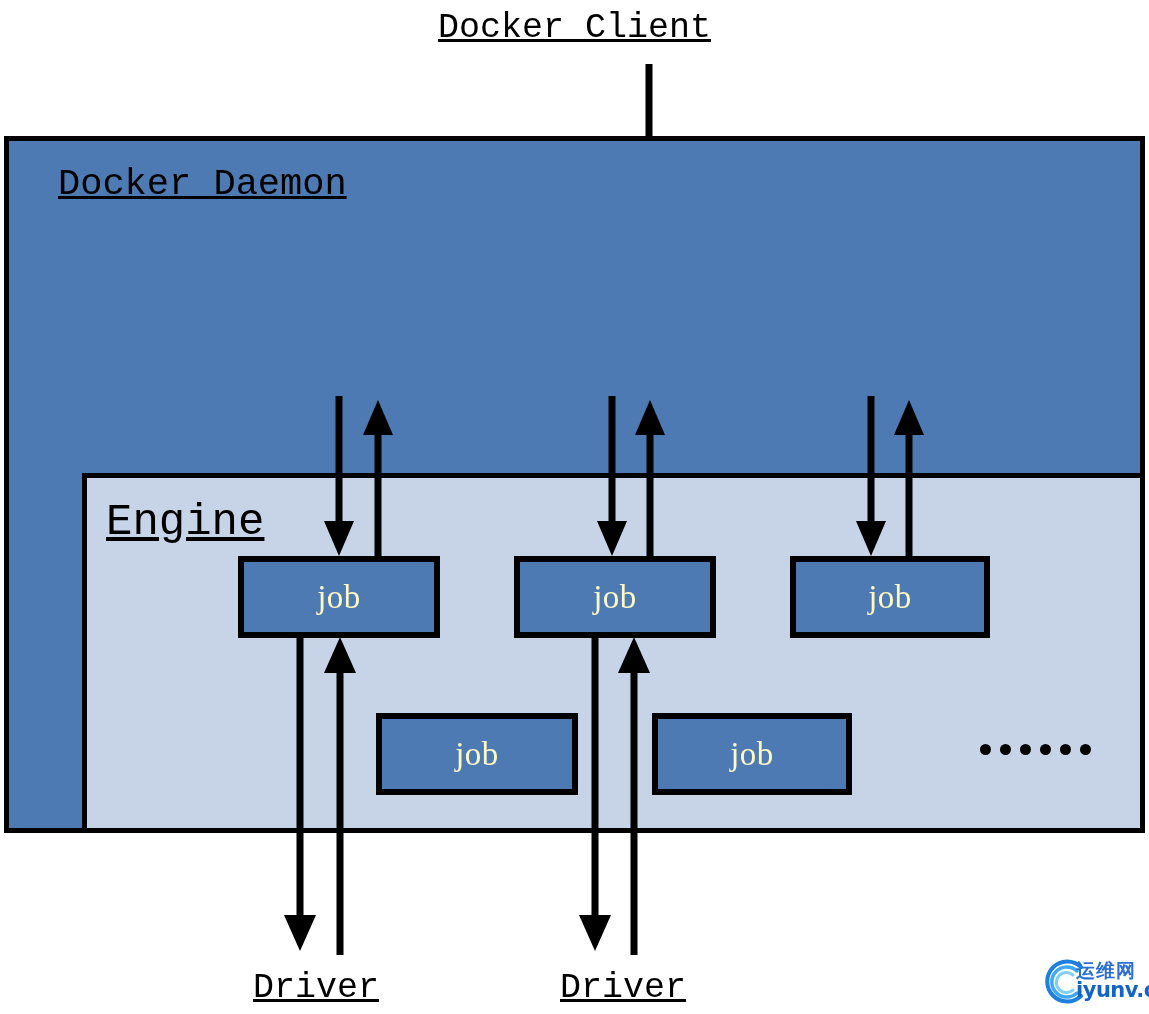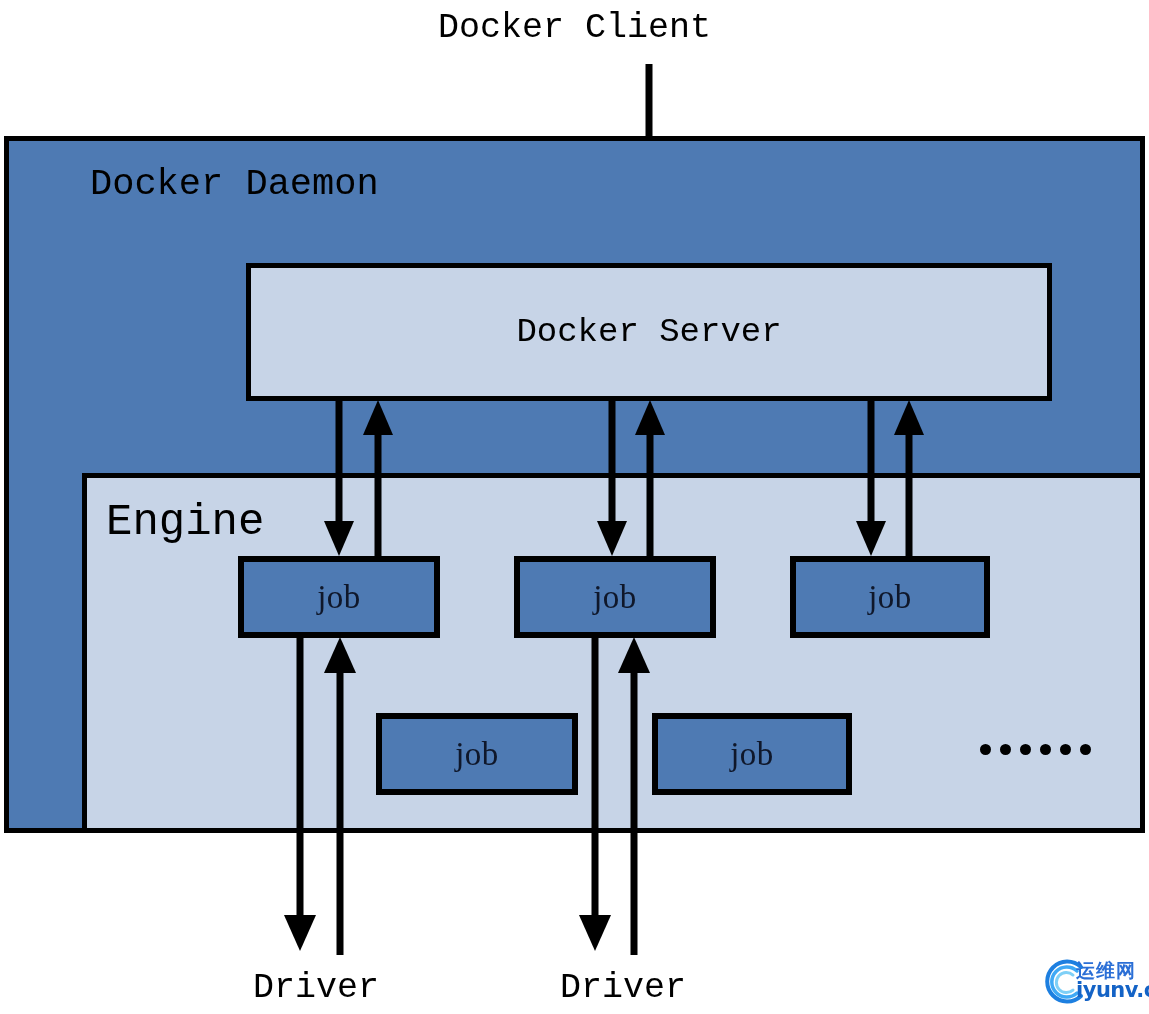--- a/index.html
+++ b/index.html
@@ -43,26 +43,27 @@
   .job-box {
     background: #4e7ab3;
     display: flex;
     align-items: center;
     justify-content: center;
     border-width: 6px;
   }
   .job-label {
     font-family: "Liberation Serif", serif;
     font-size: 33px;
-    color: #0f172a;
+    color: #fef9c3;
     letter-spacing: 0.5px;
   }
   .free-label {
     position: absolute;
     white-space: nowrap;
+    text-decoration: underline;
   }
   .arrow {
     position: absolute;
   }
   .dots {
     position: absolute;
     display: flex;
     gap: 9px;
     align-items: center;
   }
@@ -106,25 +107,22 @@
 
   <div class="free-label mono" style="left:0; top:8px; width:1149px; text-align:center; font-size:35px;">Docker Client</div>
 
   <svg class="arrow" style="left:620px; top:60px; width:60px; height:210px;" viewBox="0 0 60 210">
     <line x1="29" y1="4" x2="29" y2="182" stroke="#000" stroke-width="7"></line>
     <polygon points="29,205 13,170 45,170" fill="#000"></polygon>
   </svg>
 
   <div class="box daemon-box" style="left:4px; top:136px; width:1141px; height:697px;"></div>
 
-  <div class="free-label mono" style="left:58px; top:163px; font-size:37px;margin-left:32px;">Docker Daemon</div>
-
-  <div class="box server-box" style="left:246px; top:263px; width:806px; height:138px;">
-    <span class="mono" style="font-size:34px;">Docker Server</span>
-  </div>
+  <div class="free-label mono" style="left:58px; top:163px; font-size:37px;">Docker Daemon</div>
+
 
   <div class="box engine-box" style="left:82px; top:473px; width:1063px; height:360px;"></div>
 
   <div class="free-label mono" style="left:106px; top:497px; font-size:44px;">Engine</div>
 
   <svg class="arrow" style="left:320px; top:396px; width:40px; height:164px;" viewBox="0 0 40 164">
     <line x1="19" y1="0" x2="19" y2="136" stroke="#000" stroke-width="7"></line>
     <polygon points="19,160 4,125 34,125" fill="#000"></polygon>
   </svg>
   <svg class="arrow" style="left:359px; top:396px; width:40px; height:164px;" viewBox="0 0 40 164">

